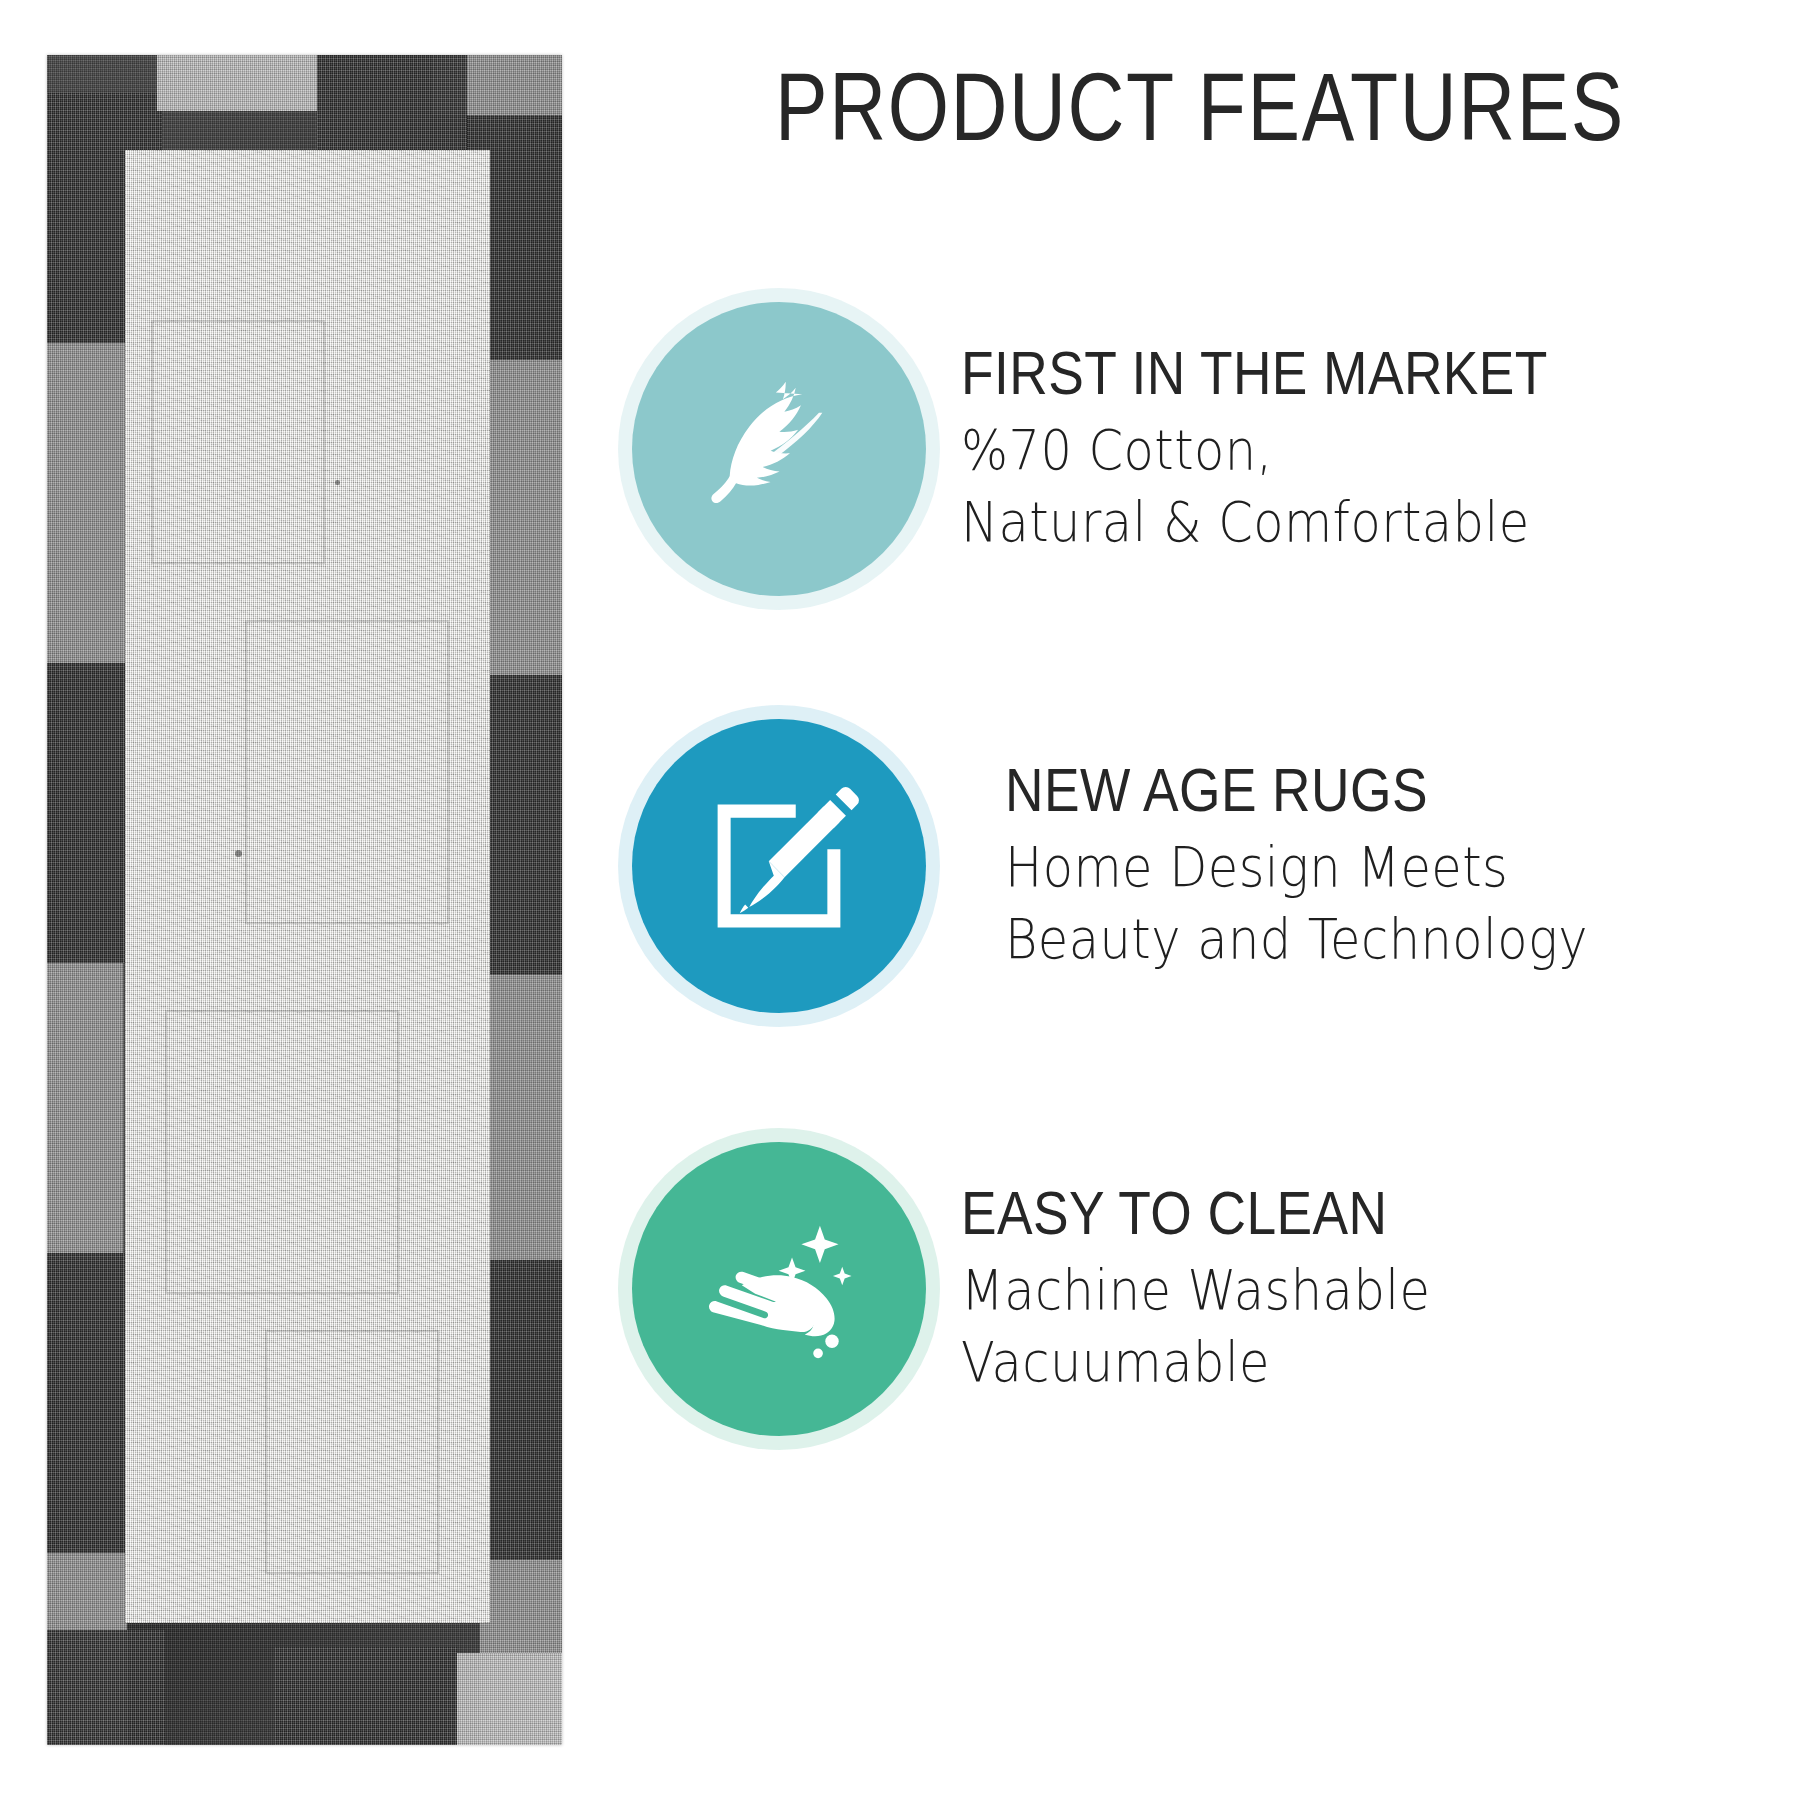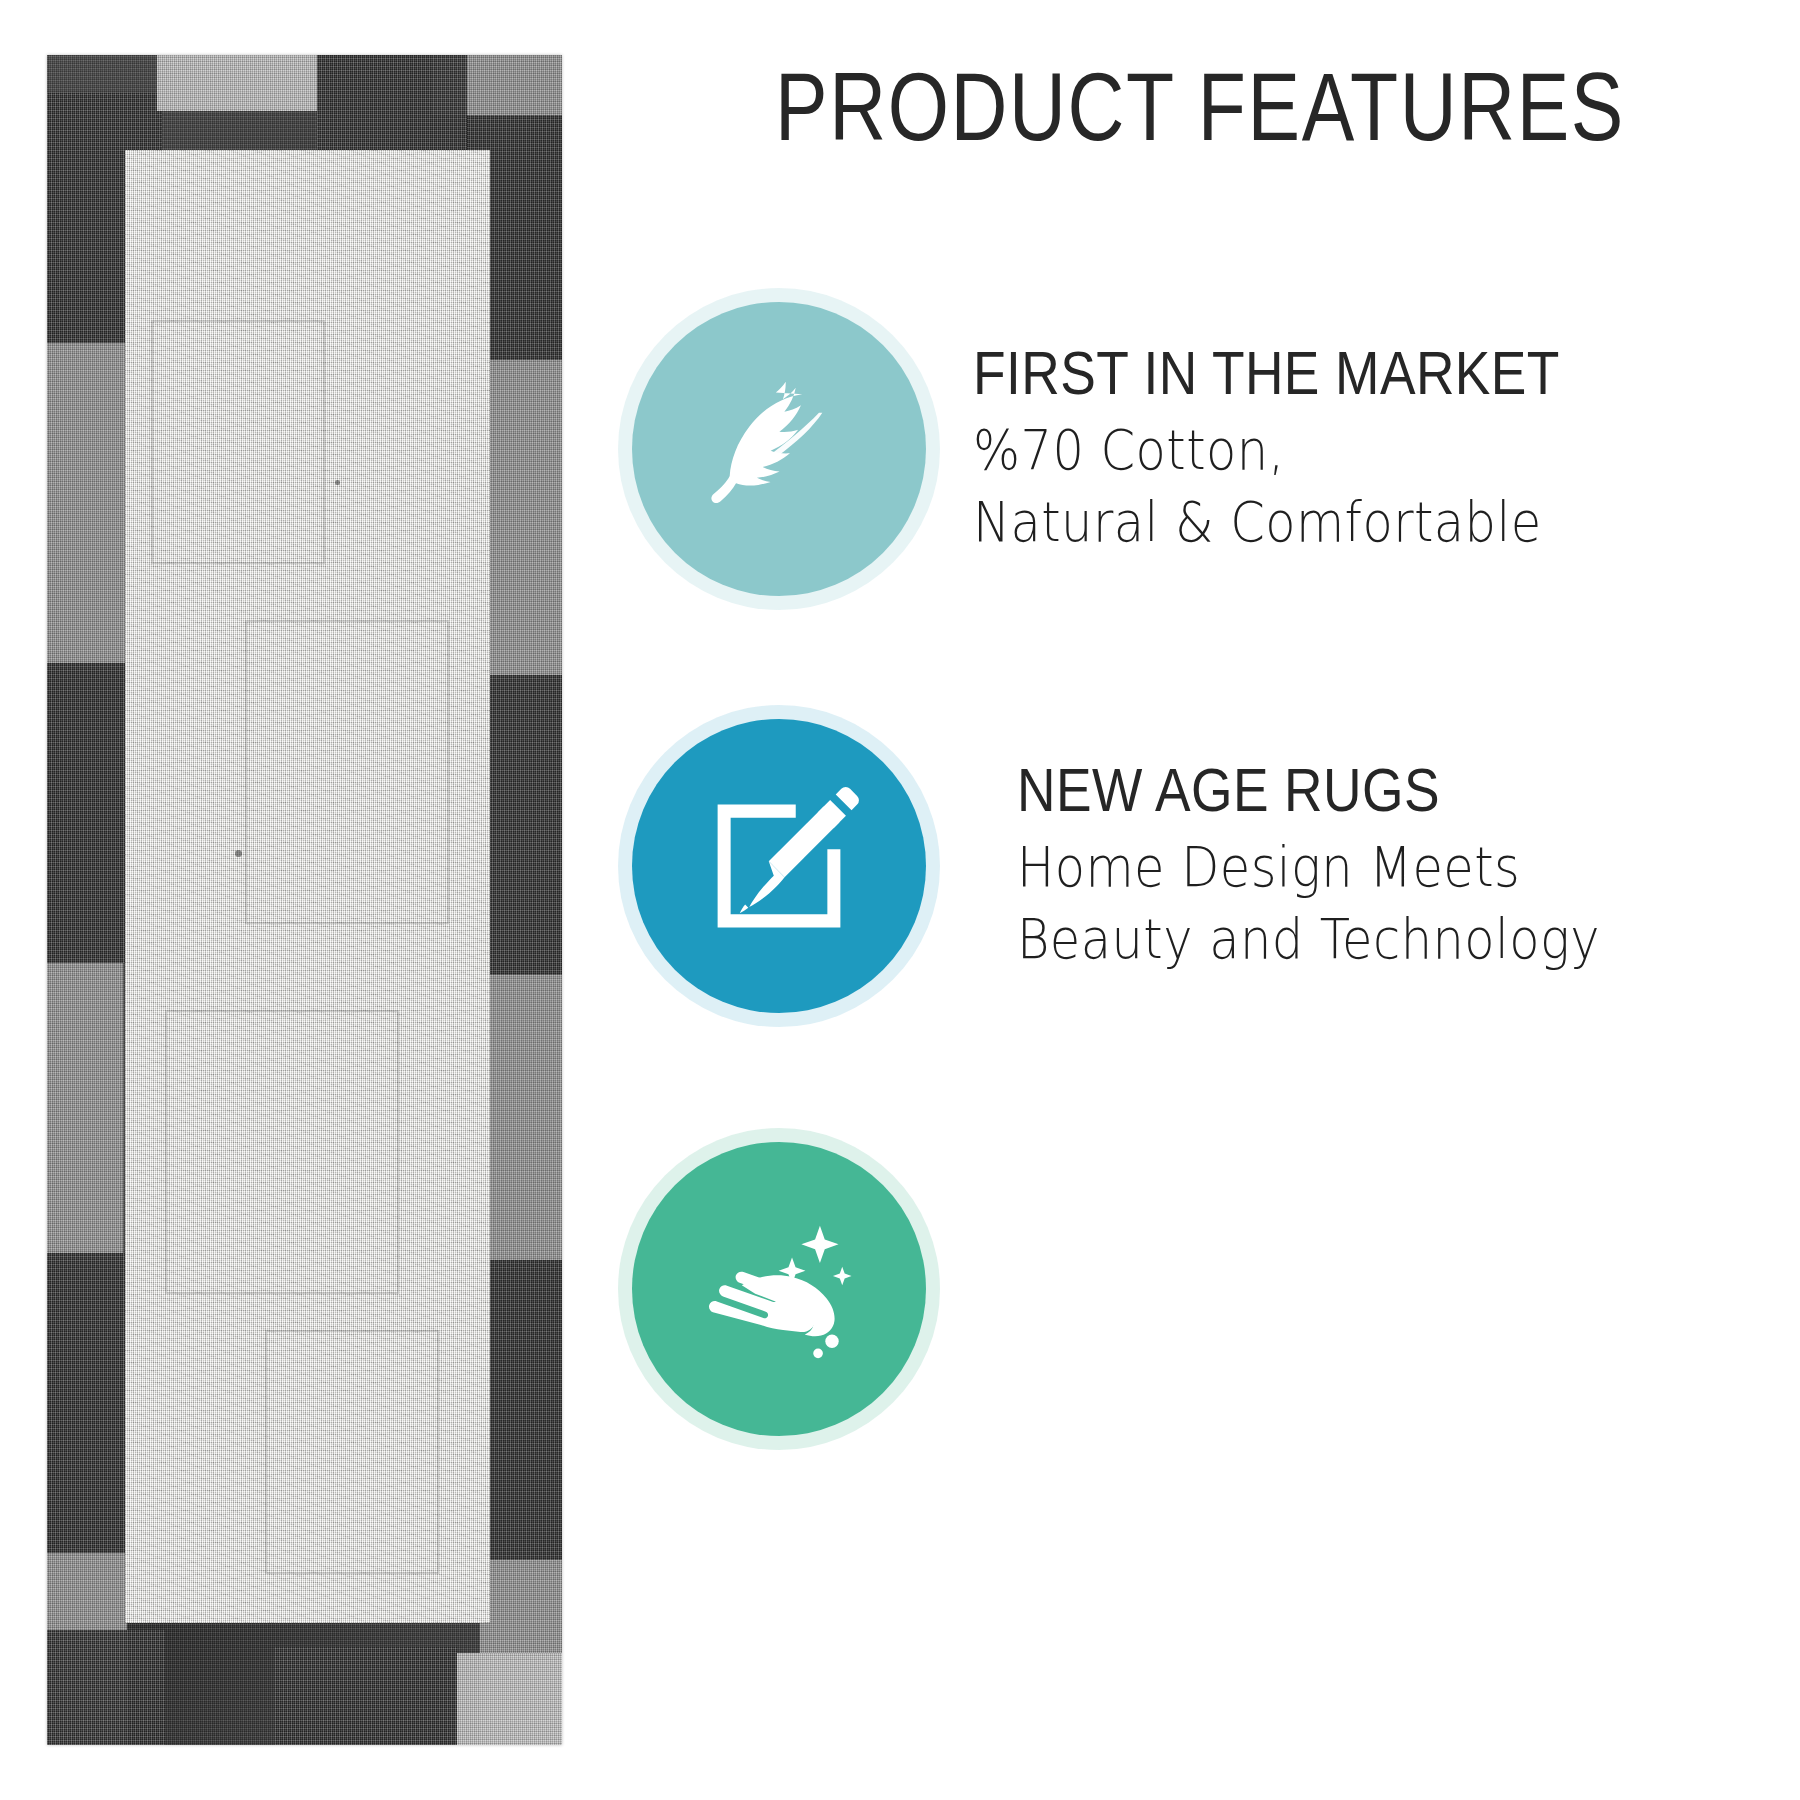--- a/index.html
+++ b/index.html
@@ -145,21 +145,21 @@
     align-items: center;
     justify-content: center;
   }
   .icon-disc svg {
     width: 186px;
     height: 186px;
     display: block;
   }
 
   .feature-text {
-    margin-left: 33px;
+    margin-left: 21px;
     flex: 1 1 auto;
   }
   .feature-heading {
     font-family: "Liberation Sans Narrow", "Liberation Sans", sans-serif;
     font-size: 62px;
     font-weight: 400;
     letter-spacing: 0.5px;
     color: #262626;
     transform: scaleX(0.86);
     transform-origin: left center;
@@ -287,16 +287,21 @@
               <path d="M30 48c8-5 18-6.5 27-4.5 7.5 1.7 14 5.8 18.5 11.5 3.2 4 4.8 8.4 4.3 12.2-0.5 3.9-3.2 6.8-7.2 7.8-2.8 0.7-5.8 0.4-8.8-0.6 2.5-1 4.2-2.7 4.6-4.8 0.5-2.7-1.2-5.4-4.2-6.6l-27-10.5z"></path>
 
               <path d="M14.5 62.5c-1.6-0.6-2.5-2.3-2-3.9 0.6-1.7 2.4-2.5 4.1-1.9l25 8.9c1 0.4 2-0.1 2.4-1 0.4-0.9-0.1-2-1.1-2.4l-23-8.2c-1.6-0.6-2.5-2.3-2-3.9 0.6-1.7 2.4-2.5 4.1-1.9l24.5 8.7c1 0.4 2-0.1 2.4-1 0.4-1-0.1-2-1.1-2.4l-19-6.8c-1.6-0.6-2.5-2.3-2-3.9 0.6-1.7 2.4-2.5 4.1-1.9l22.5 8c3.6 1.3 6.7 3.4 8.7 5.9l6 7.5c2.3 2.9 1.8 7-1.2 9.3-1.6 1.2-3.5 1.7-5.3 1.5l-9.4-1c-4.1-0.4-8.1-1.4-11.9-2.8z"></path>
 
               <path d="M78.5 74.5a3.6 3.6 0 1 1 0 7.2 3.6 3.6 0 0 1 0-7.2z"></path>
               <path d="M71 82a2.6 2.6 0 1 1 0 5.2A2.6 2.6 0 0 1 71 82z"></path>
             </g>
           </svg>
         </div>
       </div>
+      <div class="feature-text">
+        <div class="feature-heading">EASY TO CLEAN</div>
+        <div class="feature-line">Machine Washable</div>
+        <div class="feature-line">Vacuumable</div>
+      </div>
     </div>
 
   </div>
 </div>
 
 </body></html>

